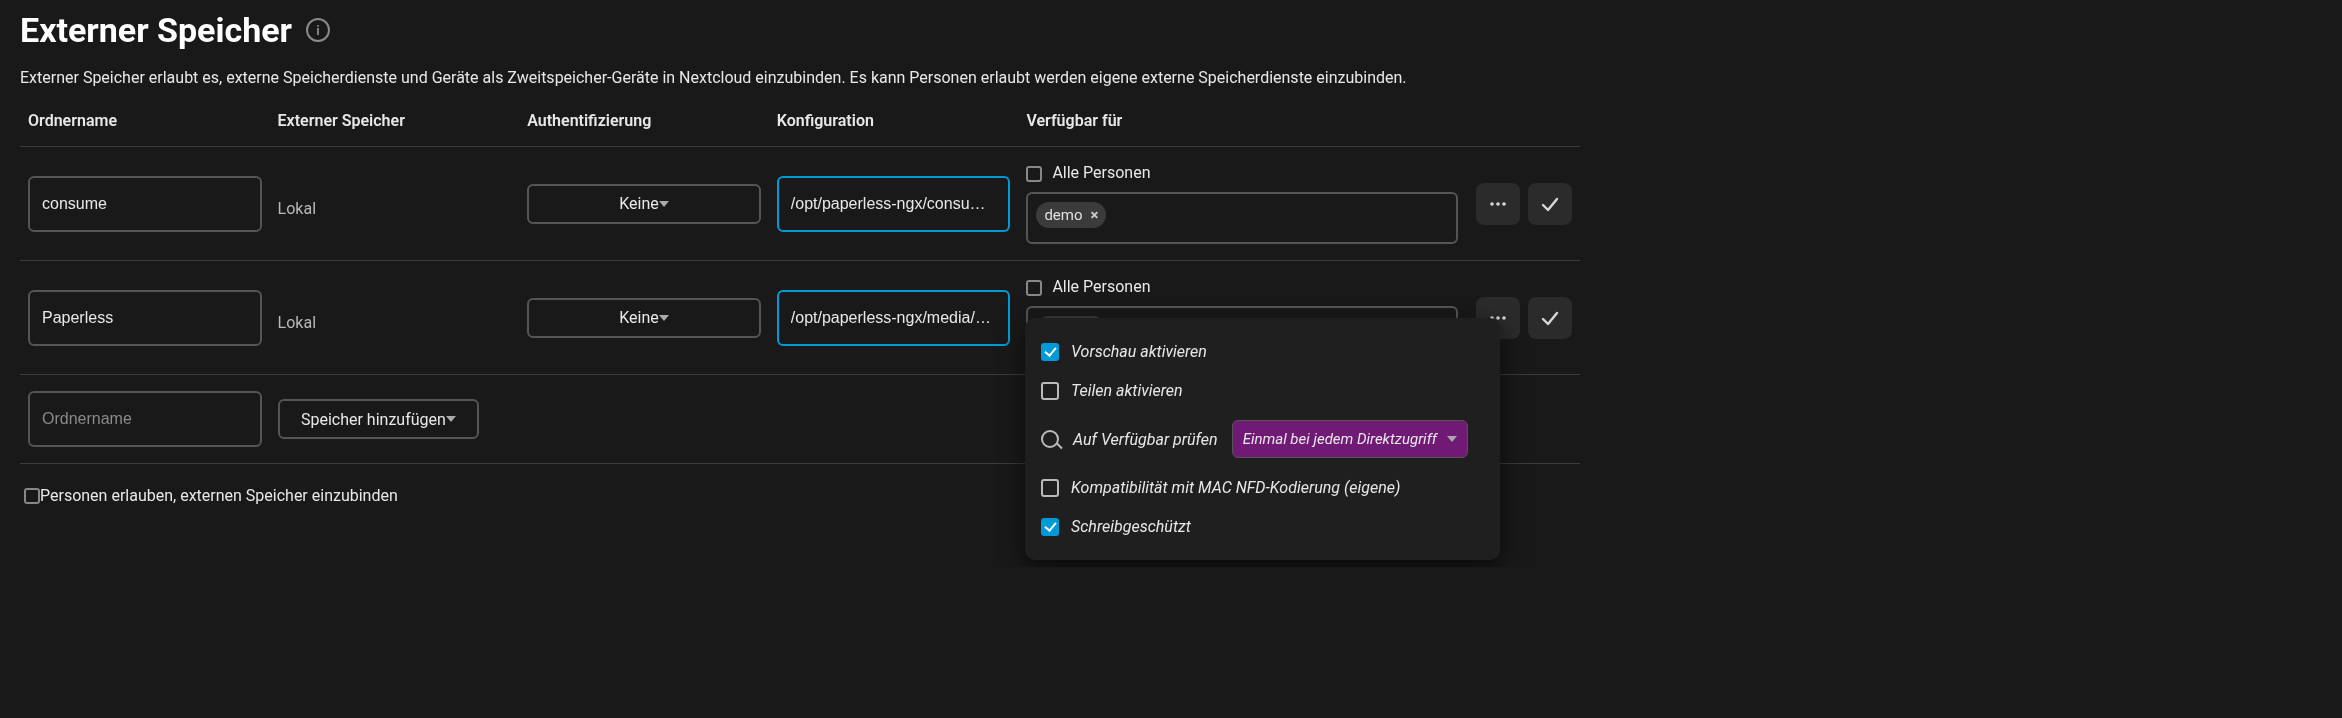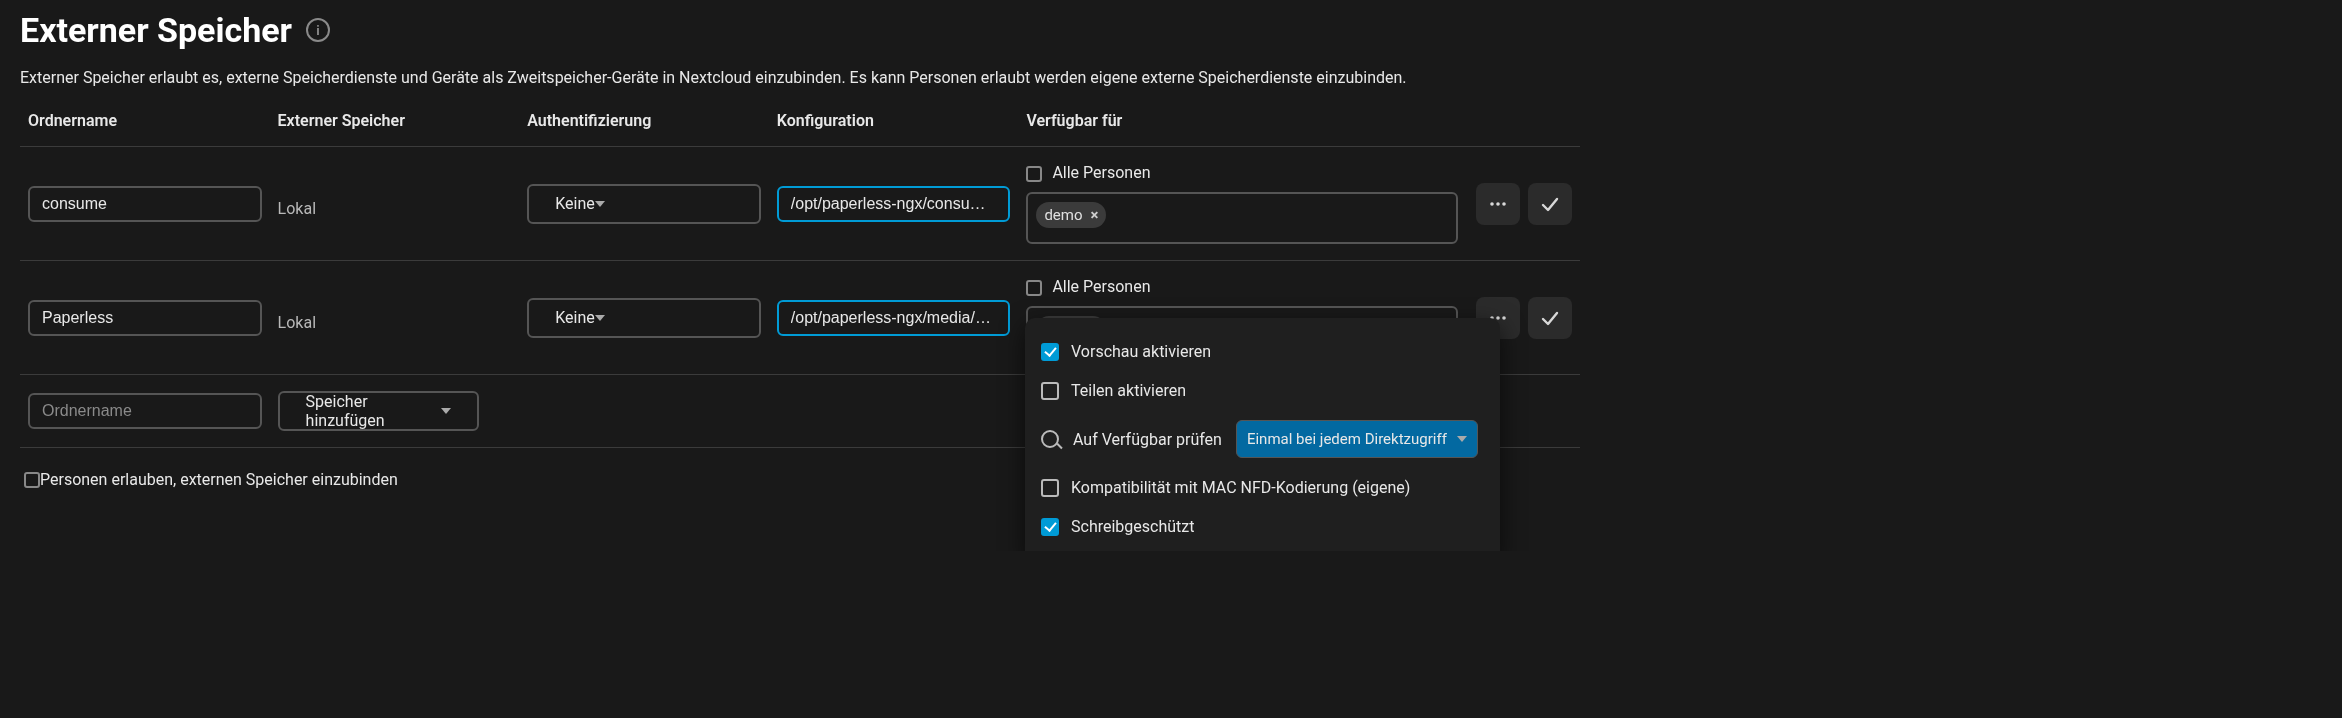--- a/index.html
+++ b/index.html
@@ -30,59 +30,59 @@
   col.c-auth{width:240px}
   col.c-conf{width:240px}
   col.c-avail{width:430px}
   col.c-act{width:110px}
   th{font-weight:600;text-align:left;padding:12px 8px 16px;color:var(--text)}
   thead tr{border-bottom:1px solid #3b3b3b}
   tbody tr.row{border-bottom:1px solid #3b3b3b}
   td{padding:16px 8px;vertical-align:top}
   td.mid{vertical-align:middle}
   .input{
-    width:100%;height:36px;border:2px solid var(--border);border-radius:6px;
+    width:100%;height:56px;border:2px solid var(--border);border-radius:6px;
     background:var(--field);color:var(--text);padding:0 12px;font-size:16px;outline:none;
   }
   .input::placeholder{color:#8a8a8a}
   .input.active{border-color:var(--accent)}
   .static{color:var(--muted);padding-top:10px}
   .select{
     width:100%;height:40px;border:2px solid var(--border);border-radius:6px;
-    background:var(--field);color:var(--text);padding:0 26px;font-size:16px;
-    display:flex;align-items:center;justify-content:flex-start;cursor:pointer;
+    background:var(--field);color:var(--text);padding:0 13px;font-size:16px;
+    display:flex;align-items:center;justify-content:center;cursor:pointer;
   }
   .chevron{width:0;height:0;border-left:5px solid transparent;border-right:5px solid transparent;border-top:6px solid #aaa}
   .avail{display:flex;flex-direction:column;gap:10px}
   .ck-row{display:flex;align-items:flex-end;gap:10px}
   .ck-box{width:16px;height:16px;border:2px solid #888;border-radius:3px;flex:0 0 auto}
   .tags{
     min-height:52px;border:2px solid var(--border);border-radius:6px;padding:8px;
     display:flex;flex-wrap:wrap;gap:6px;align-items:flex-start;
   }
   .chip{background:var(--chip);border-radius:13px;color:#e0e0e0;font-size:15px;padding:4px 8px;display:inline-flex;align-items:center;gap:8px}
   .chip-x{font-weight:700;cursor:pointer;color:#cfcfcf}
   .actions{display:flex;gap:8px;justify-content:flex-end}
   .icon-btn{
     width:44px;height:42px;border-radius:8px;background:#2b2b2b;
     display:flex;align-items:center;justify-content:center;cursor:pointer;
   }
   td.newrow-back{padding-right:40px}
   .popover{
     position:absolute; right:80px; top:308px; width:475px;
     background:var(--popover); border-radius:10px; box-shadow:0 8px 24px rgba(0,0,0,.6);
-    padding:14px 16px; z-index:20;
+    padding:14px 16px; z-index:20;font-style:italic;
   }
   .pop-item{display:flex;align-items:center;gap:12px;padding:10px 0}
   .pop-item.wide{gap:14px}
   .sq{width:18px;height:18px;border:2px solid #bbb;border-radius:3px;flex:0 0 auto;display:flex;align-items:center;justify-content:center}
   .sq.checked{background:var(--accent);border-color:var(--accent)}
   .sq.checked::after{content:"";width:5px;height:9px;border:solid #fff;border-width:0 2px 2px 0;transform:rotate(40deg);margin-top:-2px}
   .pop-select{
-    height:38px;border:1px solid #555;border-radius:6px;background:#0369a1;color:var(--text);
+    height:38px;border:1px solid #555;border-radius:6px;background:#701a75;color:var(--text);
     padding:0 10px;display:flex;align-items:center;gap:10px;font-size:15px;cursor:pointer;
   }
   .search-ic{width:18px;height:18px;position:relative;border:2px solid #bbb;border-radius:50%}
   .search-ic::after{content:"";position:absolute;width:7px;height:2px;background:#bbb;right:-6px;bottom:-1px;transform:rotate(45deg)}
   .footer-opt{display:flex;align-items:center;margin:22px 4px}
   .wrap{position:relative;max-width:1560px}
 </style>
 </head>
 <body>
 

